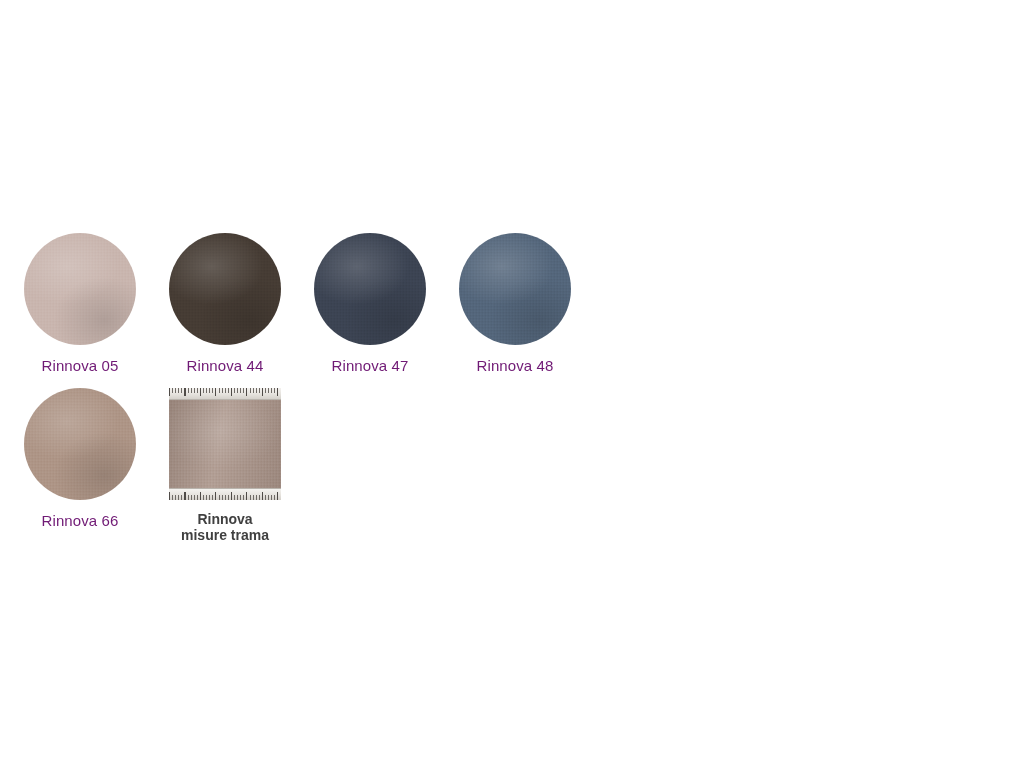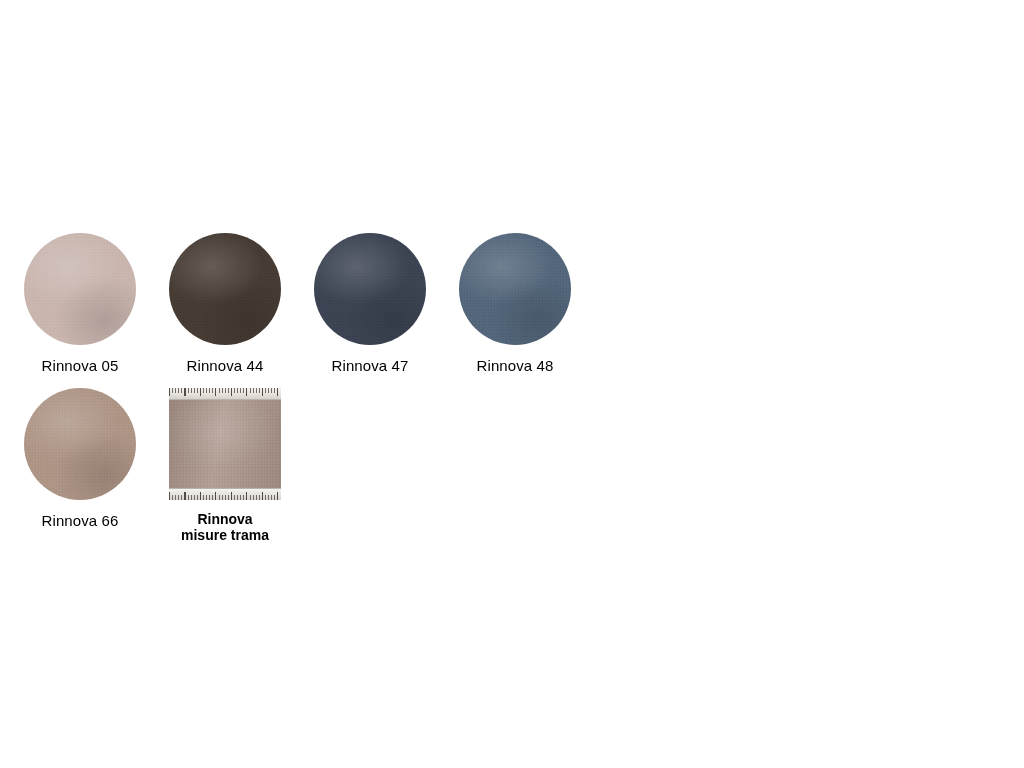--- a/index.html
+++ b/index.html
@@ -72,21 +72,21 @@
     background:
       radial-gradient(ellipse 75% 55% at 38% 30%, rgba(255,255,255,0.17), rgba(255,255,255,0) 62%),
       radial-gradient(ellipse 70% 60% at 72% 78%, rgba(0,0,0,0.13), rgba(0,0,0,0) 65%);
   }
 
   .chip-label {
     margin-top: 12px;
     font-size: 15px;
     line-height: 18px;
     font-weight: 400;
-    color: #000000;
+    color: #701a75;
     letter-spacing: 0.1px;
     text-align: center;
     white-space: nowrap;
   }
 
   
   .swatch-square {
     width: 112px;
     margin-right: 33px;
     display: flex;
@@ -167,21 +167,21 @@
     background:
       linear-gradient(100deg, rgba(0,0,0,0.10) 0%, rgba(255,255,255,0.10) 45%, rgba(0,0,0,0.08) 100%),
       radial-gradient(ellipse 80% 60% at 45% 35%, rgba(255,255,255,0.14), rgba(255,255,255,0) 70%);
   }
 
   .chip-label-strong {
     margin-top: 11px;
     font-size: 14px;
     line-height: 16px;
     font-weight: 700;
-    color: #000000;
+    color: #404040;
     text-align: center;
   }
   .chip-label-strong .line2 { display: block; }
 </style>
 </head>
 <body>
 
 <div id="sheet">
 
   <div class="swatch-row" id="row-1">

